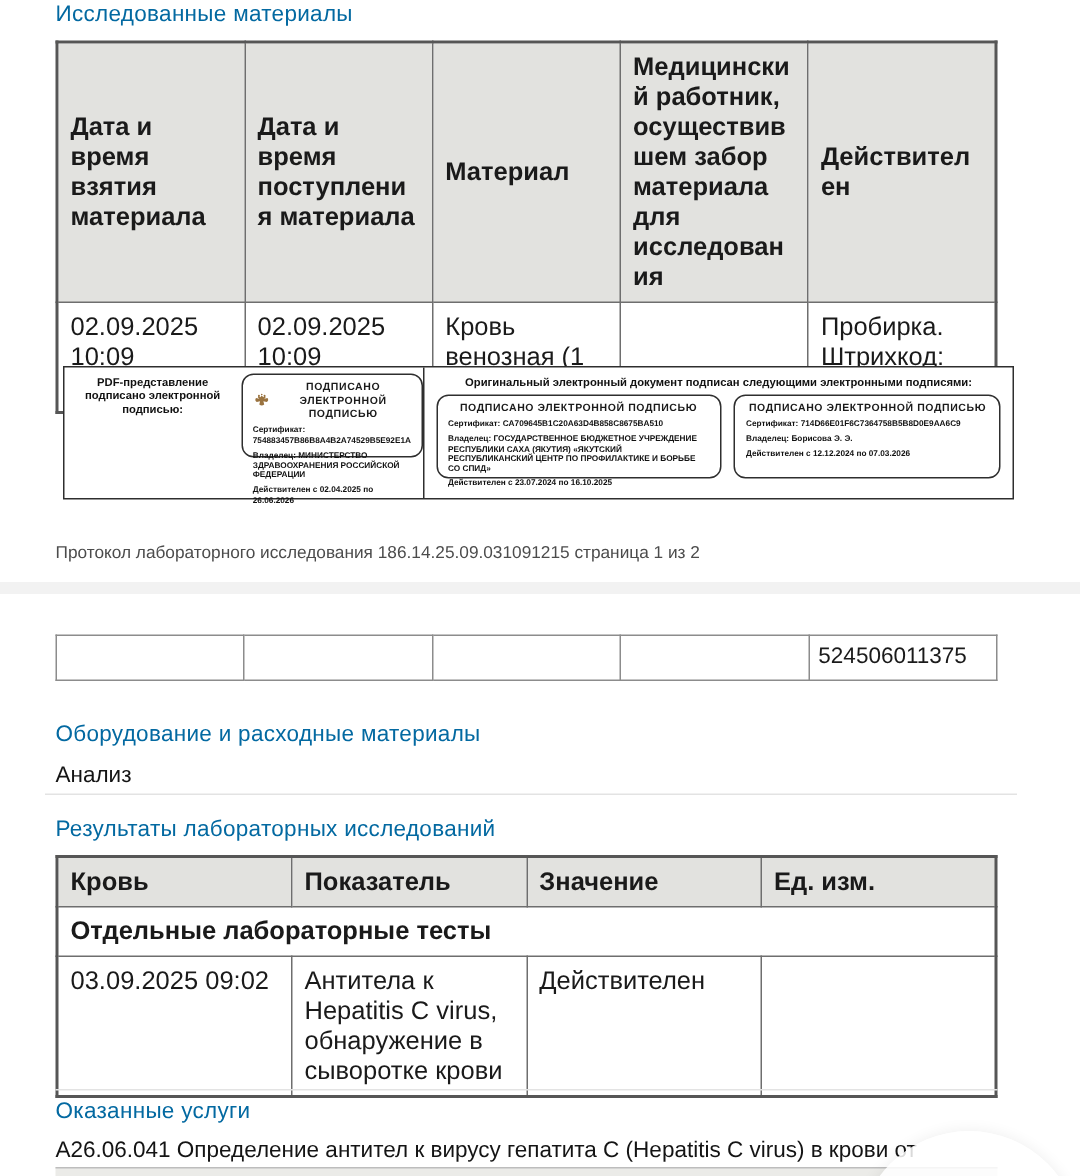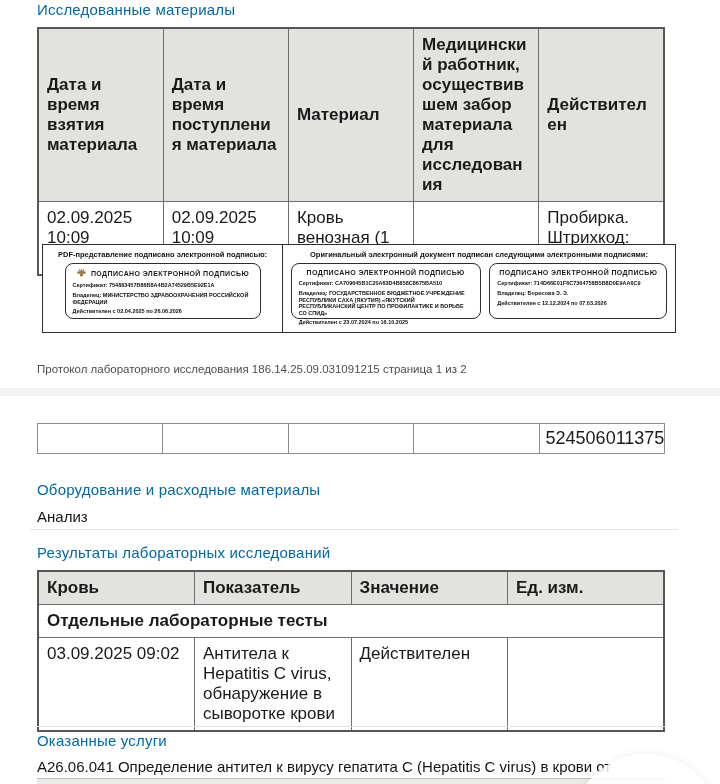--- a/index.html
+++ b/index.html
@@ -18,30 +18,30 @@
     border:1px solid #6e6e6e;font-size:17px;line-height:20px;
     padding:6px 8px;text-align:left;overflow:hidden;
   }
   .doc-table th{
     background:#e2e2df;font-weight:bold;vertical-align:middle;
     overflow-wrap:anywhere;
   }
   .doc-table td{vertical-align:top;background:#fff;}
   .cont-table{border:1px solid #8c8c8c;}
   .cont-table td{
-    border:1px solid #8c8c8c;font-size:18px;line-height:20px;
+    border:1px solid #8c8c8c;font-size:15px;line-height:20px;
     padding:4px 6px;height:21px;vertical-align:top;background:#fff;
   }
   .group-row td{font-weight:bold;background:#fff;}
   
   .sig-wrap{
     left:42px;top:244px;width:632px;height:87px;border:1px solid #2e2e2e;
     display:flex;background:#fff;
   }
-  .sig-left{width:239px;border-right:1px solid #2e2e2e;display:flex;flex-direction:column;}
+  .sig-left{width:239px;border-right:1px solid #2e2e2e;display:flex;flex-direction:row;}
   .sig-right{flex:1;display:flex;flex-direction:column;}
   .sig-head{
     font-size:7.5px;font-weight:bold;text-align:center;margin-top:5px;
     line-height:9px;padding:0 6px;color:#111;
   }
   .stamps-row{display:flex;justify-content:space-evenly;align-items:flex-start;margin-top:4px;padding:0 6px;gap:7px;}
   .stamp{
     border:1px solid #2e2e2e;border-radius:8px;height:56px;background:#fff;
     padding:4px 7px 2px 7px;box-sizing:border-box;
   }

